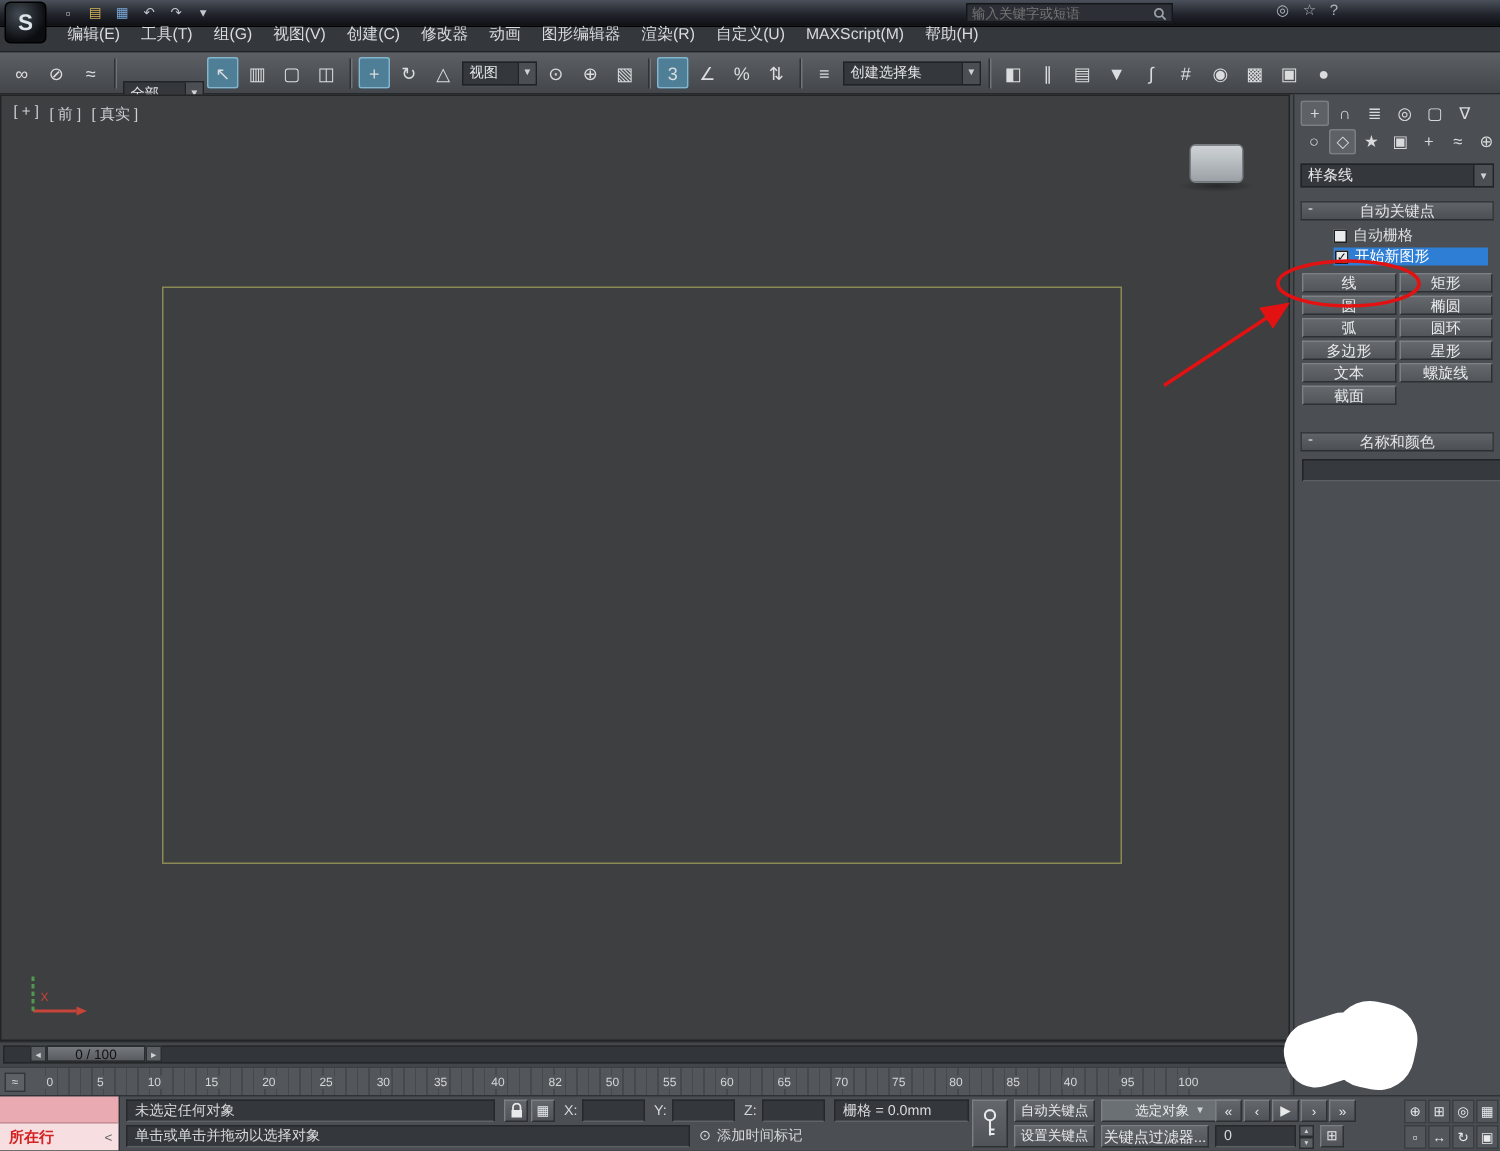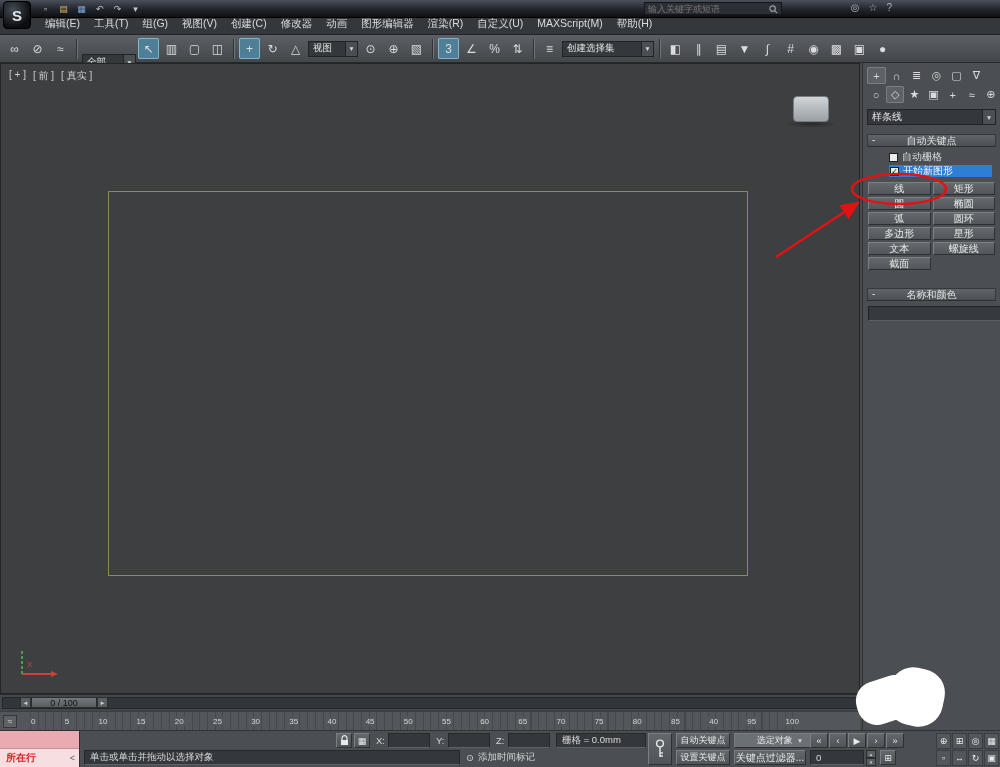--- a/index.html
+++ b/index.html
@@ -281,21 +281,21 @@
   <div class="ruler-ticks">
       <span class="tick">0</span>
       <span class="tick">5</span>
       <span class="tick">10</span>
       <span class="tick">15</span>
       <span class="tick">20</span>
       <span class="tick">25</span>
       <span class="tick">30</span>
       <span class="tick">35</span>
       <span class="tick">40</span>
-      <span class="tick">45</span>
+      <span class="tick">82</span>
       <span class="tick">50</span>
       <span class="tick">55</span>
       <span class="tick">60</span>
       <span class="tick">65</span>
       <span class="tick">70</span>
       <span class="tick">75</span>
       <span class="tick">80</span>
       <span class="tick">85</span>
       <span class="tick">40</span>
       <span class="tick">95</span>
@@ -362,20 +362,23 @@
 
 <div class="statusbar">
   <div class="listener">
     <div class="rec"></div>
     <div class="lis">
       <span>所在行</span>
       <span class="expand">&lt;</span>
     </div>
   </div>
 
+  <div class="sunken" style="left:84px; top:2px; width:246px;">
+    <span>未选定任何对象</span>
+  </div>
   <div class="sunken" style="left:84px; top:19px; width:376px;">
     <span>单击或单击并拖动以选择对象</span>
   </div>
 
   <div class="sb-icon-btn" style="left:336px; top:2px;">
     <svg width="9" height="11" viewBox="0 0 9 11">
       <path d="M2 5 V3.2 a2.3 2.3 0 0 1 5 0 V5" fill="none" stroke="#e7e9eb" stroke-width="1.2"></path>
       <rect x="1" y="5" width="7" height="5" fill="#e7e9eb"></rect>
     </svg>
   </div>

